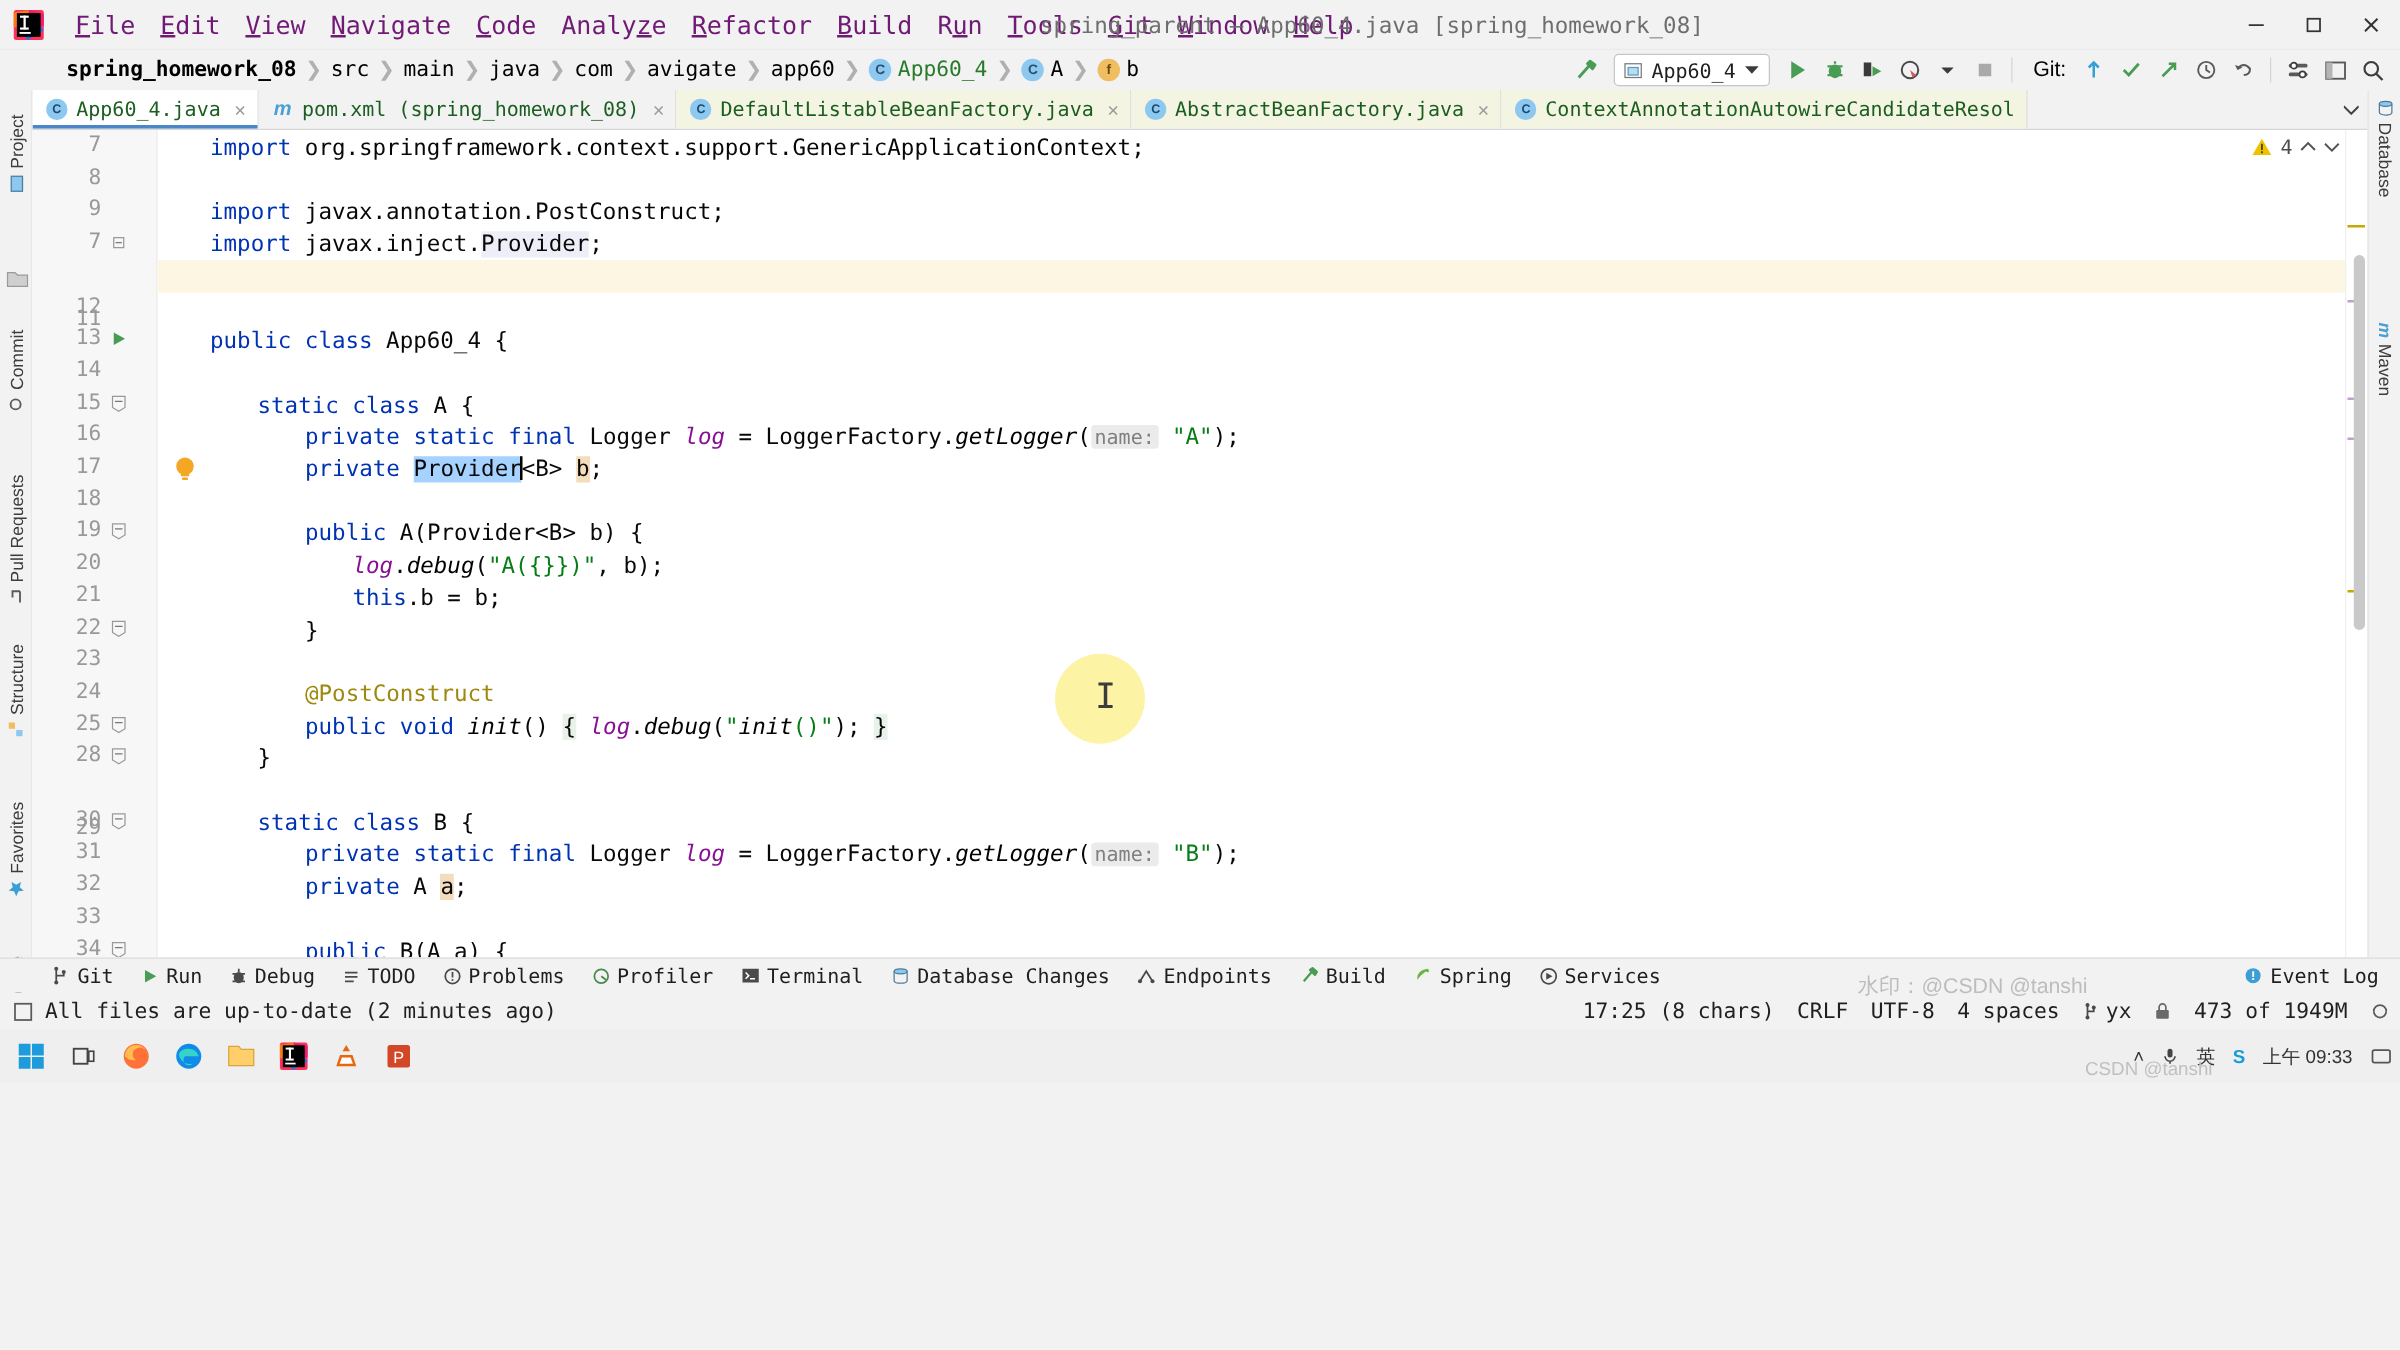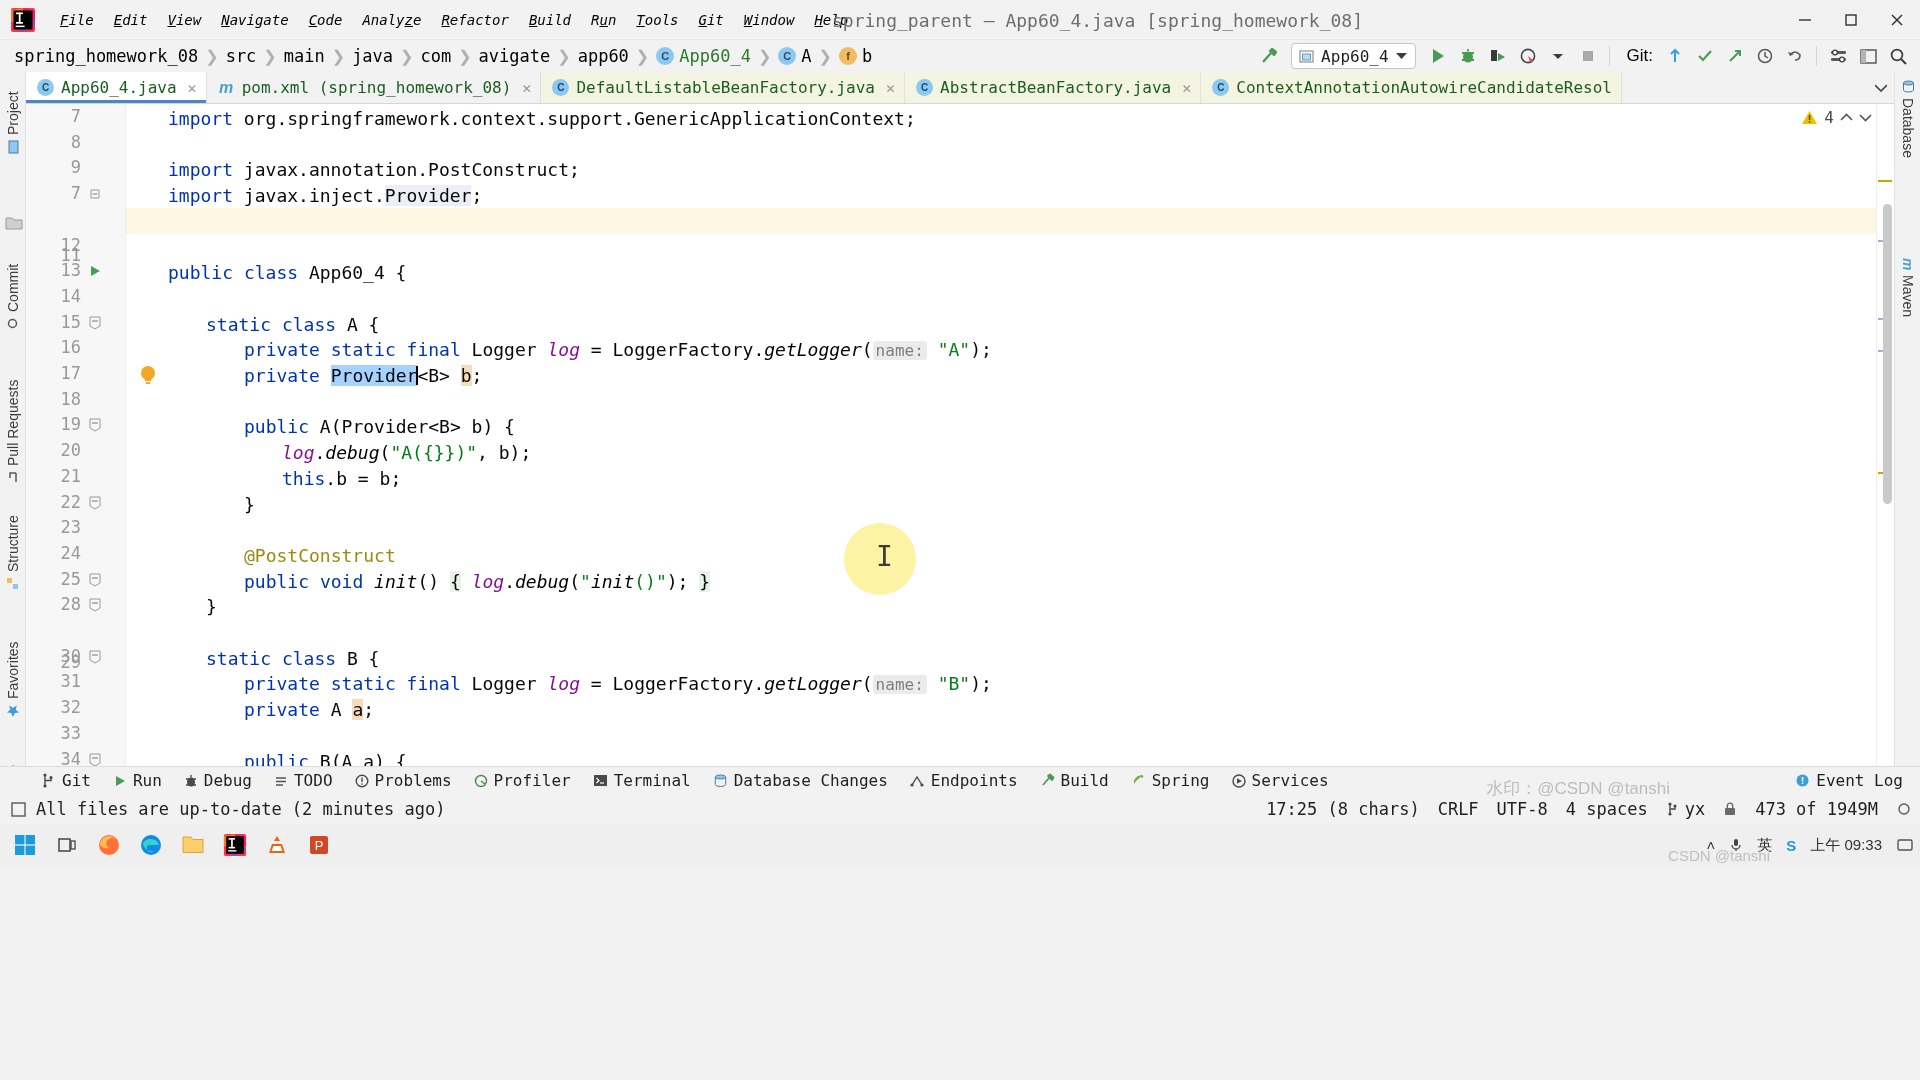--- a/index.html
+++ b/index.html
@@ -13,41 +13,41 @@
   }
   .mono { font-family: "DejaVu Sans Mono", monospace; }
 
   
   #menubar {
     height: 40px; background: #f2f2f2; display:flex; align-items:center;
     padding-left: 10px; position:relative; border-bottom:1px solid #eaeaea;
   }
   #ij-logo { width:26px; height:26px; margin-right:14px; flex:0 0 auto; position:relative; }
   .menu-item {
-    font-family:"DejaVu Sans Mono", monospace; font-size:14px; color:#000000;
-    padding: 3px 10px; white-space:nowrap; cursor:default;font-style:italic;
+    font-family:"DejaVu Sans Mono", monospace; font-size:20px; color:#701a75;
+    padding: 3px 10px; white-space:nowrap; cursor:default;
   }
   .menu-item u { text-decoration: underline; }
   #win-title {
     font-family:"DejaVu Sans Mono", monospace; font-size:18px; color:#6e6e6e;
     position:absolute; left:832px; top:10px; white-space:nowrap;
   }
   .wbtn { width:46px; height:40px; display:flex; align-items:center; justify-content:center; }
   #winctrls { position:absolute; right:0; top:0; display:flex; height:40px; }
 
   
   #navbar {
     height:32px; background:#f2f2f2; display:flex; align-items:center;
     padding-left:14px; position:relative;
   }
   .crumb {
     font-family:"DejaVu Sans Mono", monospace; font-size:17px; color:#000;
     display:flex; align-items:center; white-space:nowrap;
   }
-  .crumb.bold { font-weight:normal; }
+  .crumb.bold { font-weight:bold;margin-left:39px; }
   .crumb.green { color:#2b7a2b; }
   .crumb-sep { color:#b0b0b0; margin:0 7px; font-size:16px; }
   .cicon {
     width:18px;height:18px;border-radius:50%;display:inline-flex;align-items:center;
     justify-content:center;font-size:11px;font-weight:bold;color:#2b4f72;margin-right:5px;
     font-family:"Liberation Sans",sans-serif;
   }
   .cicon.cls { background:#8cc8ef; }
   .cicon.fld { background:#f0bd60; color:#6b4a10; }
   #rtools { position:absolute; right:8px; top:0; height:32px; display:flex; align-items:center; gap:2px; }

